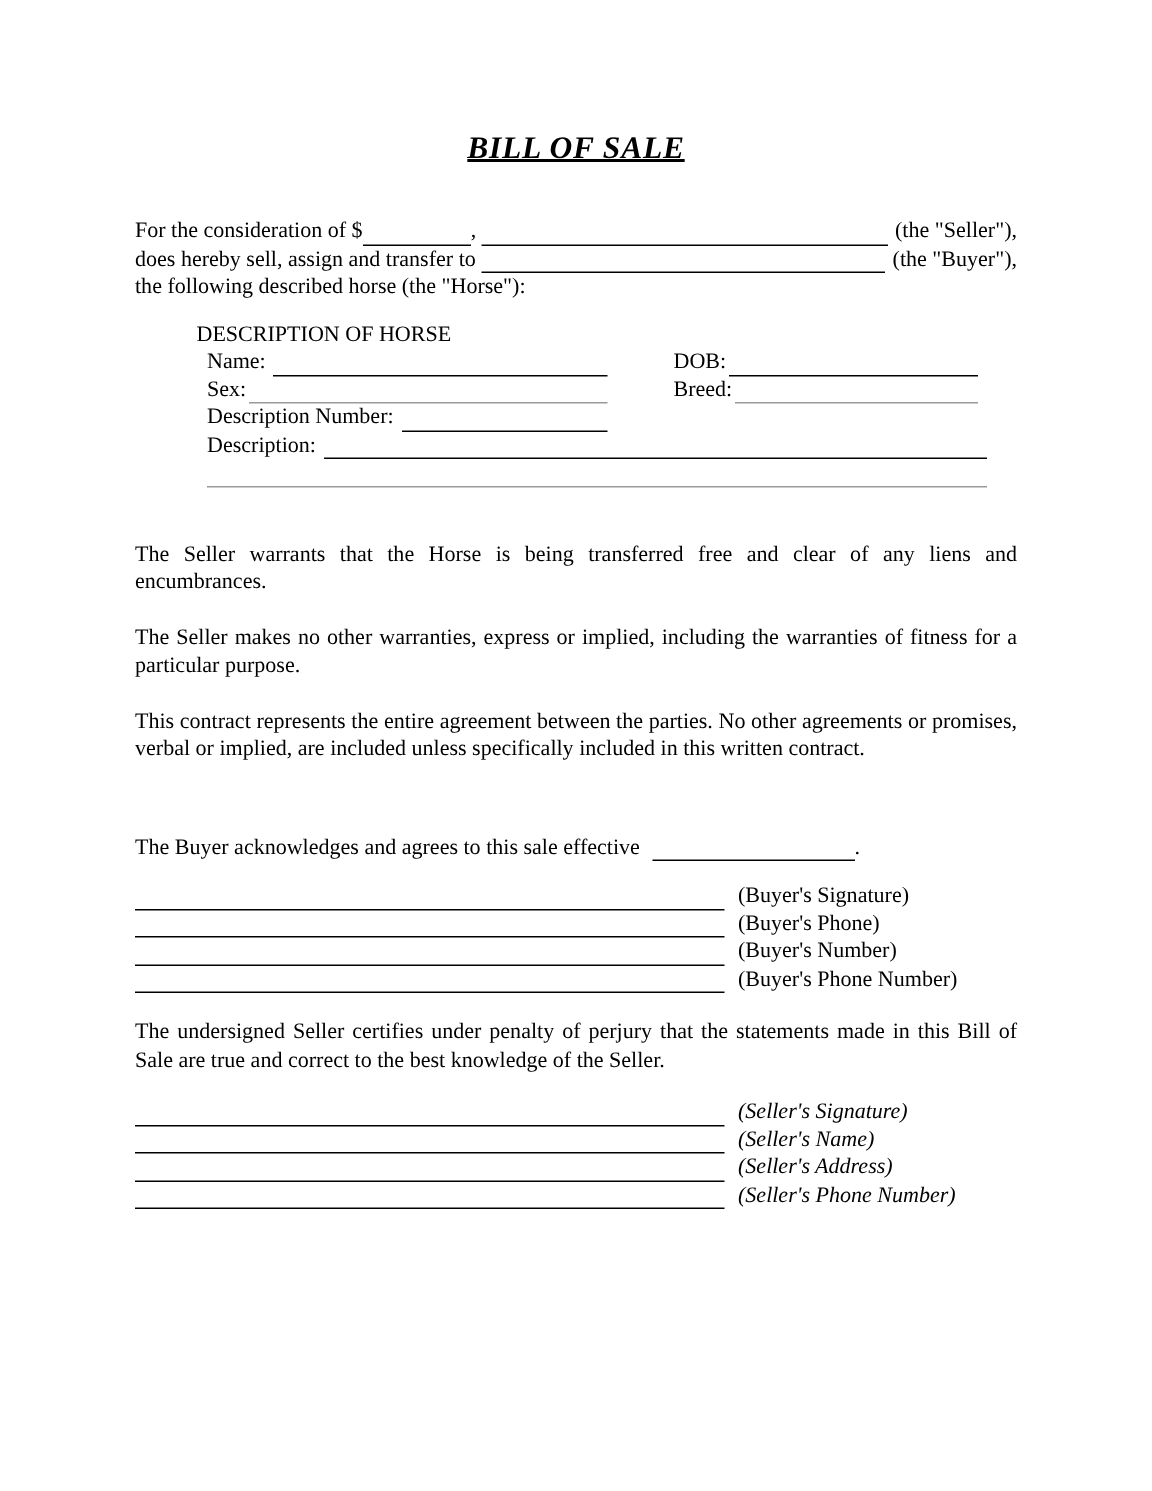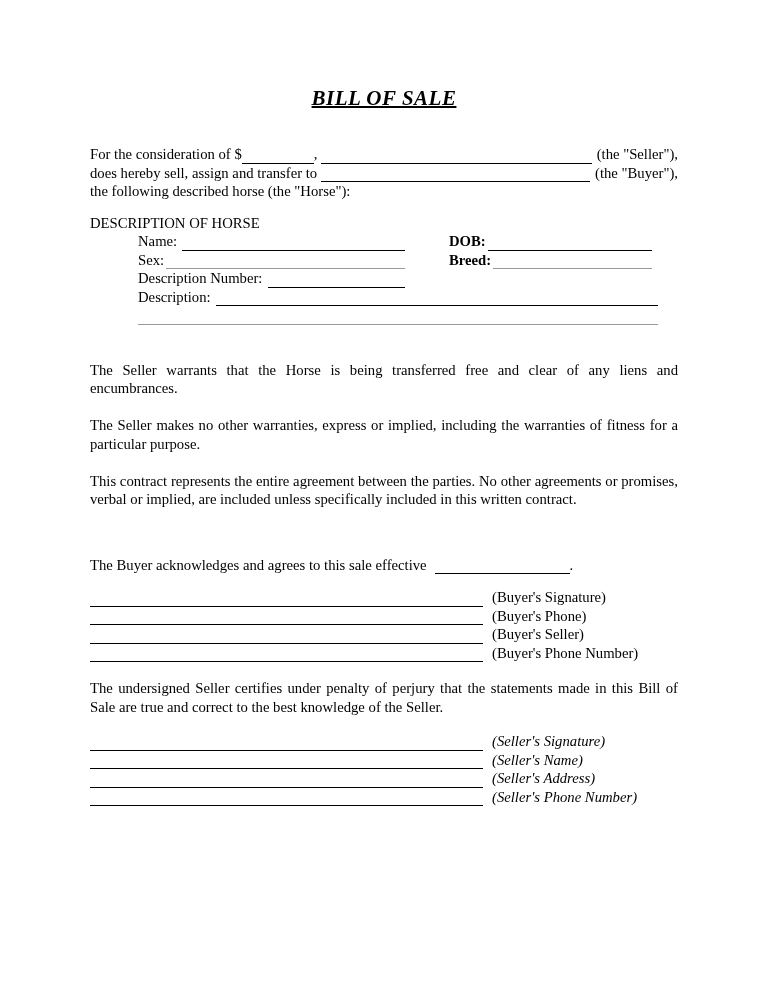--- a/index.html
+++ b/index.html
@@ -26,25 +26,25 @@
     letter-spacing:0.5px;
   }
   .intro{margin-top:34px;}
   .line{height:18.5px;}
   .flexline{display:flex;}
   .flexline span{white-space:pre;}
   .blank{border-bottom:1px solid #000000;}
   .amount-blank{width:72px;}
   .flexblank{flex:1;}
   .right-tag{margin-left:5px;}
-  .heading{margin-top:13px;height:18.5px;}
+  .heading{margin-top:13px;height:18.5px;margin-left:41px;}
   .fields{width:568px;}
   .frow{display:flex;height:18.5px;padding-left:48px;}
   .fcell-left{width:267px;display:flex;justify-content:space-between;}
-  .fcell-right{width:203px;margin-left:44px;display:flex;font-weight:bold;}
+  .fcell-right{width:203px;margin-left:44px;display:flex;}
   .fcell-wide{width:520px;display:flex;}
   .fgap5{margin-left:5px;}
   .fgap2{margin-left:2px;}
   .fgap6{margin-left:6px;}
   .muted{border-bottom-color:#999999;}
   .para{margin:18.5px 0 0 0;text-align:justify;}
   .first-para{margin-top:36px;}
   .ack{margin-top:47px;}
   .date-blank{width:135px;margin-left:8px;}
   .sigblock{margin-top:14px;}
@@ -134,21 +134,21 @@
       <div class="sig-row">
         <span class="sig-blank"></span>
         <span class="sig-label">(Buyer's Signature)</span>
       </div>
       <div class="sig-row">
         <span class="sig-blank"></span>
         <span class="sig-label">(Buyer's Phone)</span>
       </div>
       <div class="sig-row">
         <span class="sig-blank"></span>
-        <span class="sig-label">(Buyer's Seller)</span>
+        <span class="sig-label">(Buyer's Number)</span>
       </div>
       <div class="sig-row">
         <span class="sig-blank"></span>
         <span class="sig-label">(Buyer's Phone Number)</span>
       </div>
     </div>
 
     <p class="para seller-cert">The undersigned Seller certifies under penalty of perjury that the statements made in this Bill of Sale are true and correct to the best knowledge of the Seller.</p>
 
     <div class="sigblock seller-block">

